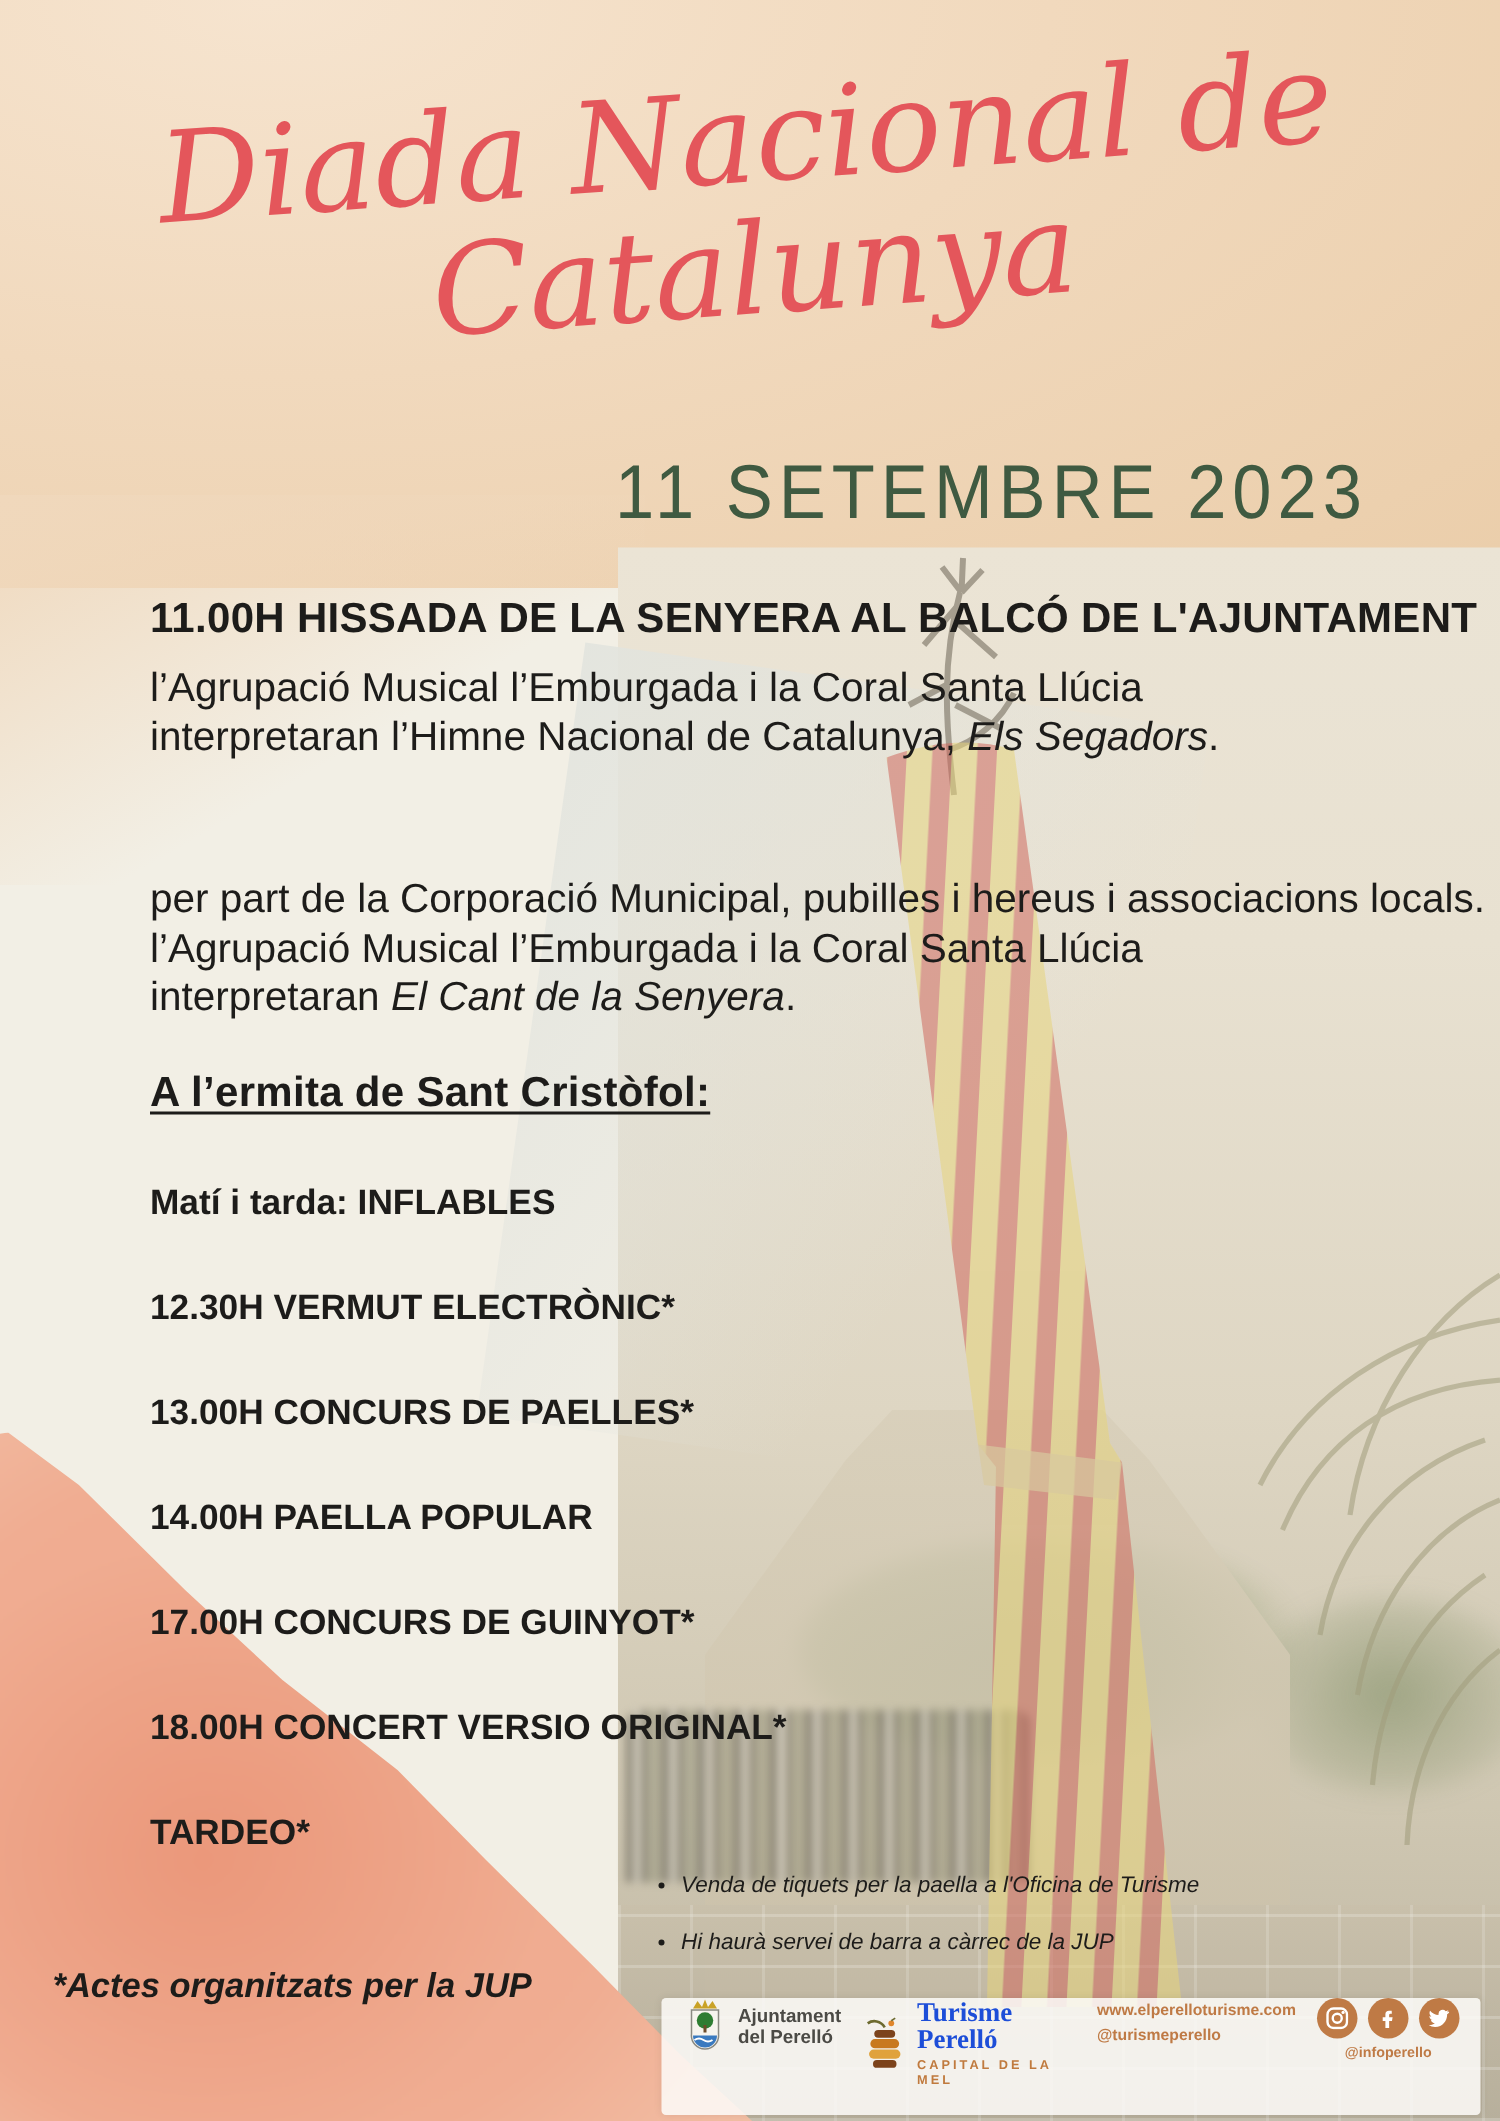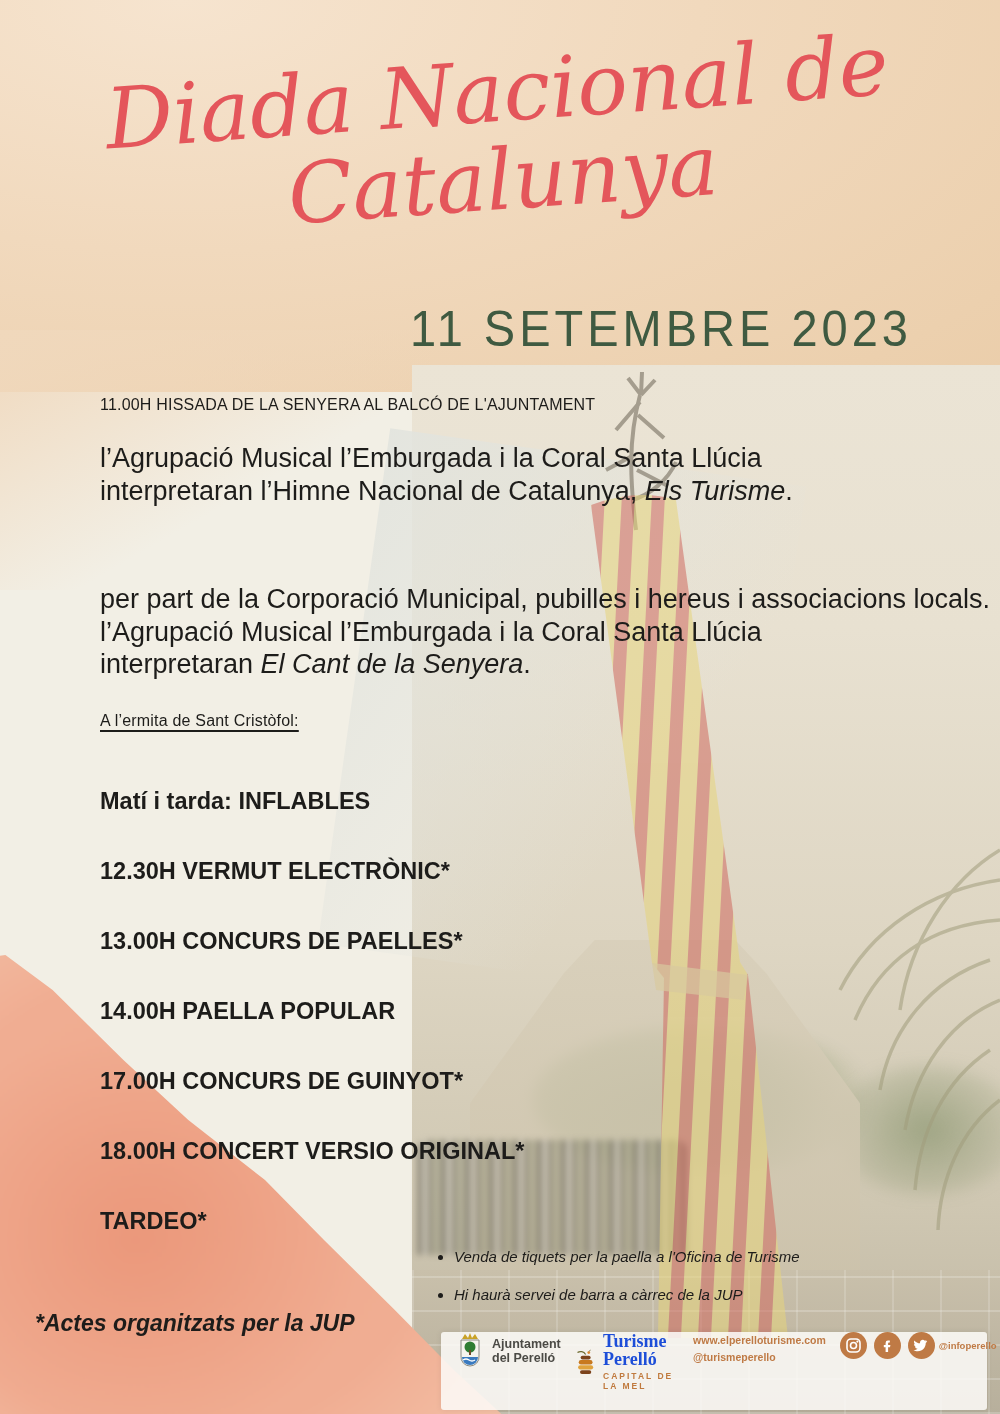--- a/index.html
+++ b/index.html
@@ -73,42 +73,42 @@
     color:#e4565b;line-height:1.05;
   }
   .title .t1{font-size:84px;}
   .title .t2{font-size:84px;}
   .date{
     position:absolute;right:88px;top:298px;
     font-size:47px;letter-spacing:4px;color:#3f5a41;
     transform:scaleY(1.08);transform-origin:top right;white-space:nowrap;
   }
   .txt{position:absolute;left:100px;white-space:nowrap;}
-  .h{font-size:16px;font-weight:normal;letter-spacing:.2px;}
+  .h{font-size:28px;font-weight:bold;letter-spacing:.2px;}
   .b{font-size:27px;}
   .i{font-style:italic;}
   .u{text-decoration:underline;text-underline-offset:4px;text-decoration-thickness:2px;}
   .list{position:absolute;left:100px;top:766px;}
   .list div{height:70px;line-height:70px;font-size:23.5px;font-weight:bold;white-space:nowrap;}
   .bullets{position:absolute;left:432px;top:1238px;margin:0;padding-left:22px;}
   .bullets li{font-size:15px;font-weight:normal;font-style:italic;line-height:38px;white-space:nowrap;}
   .footnote{position:absolute;left:35px;top:1310px;font-size:23px;font-weight:bold;font-style:italic;}
   
   .bar{
     position:absolute;left:441px;top:1332px;width:546px;height:78px;border-radius:3px;
     background:rgba(253,252,249,.85);box-shadow:0 0 6px rgba(0,0,0,.08);
     display:flex;align-items:flex-start;padding:0 14px;box-sizing:border-box;gap:14px;
   }
   .aj{display:flex;align-items:center;gap:7px;}
   .aj-name{font-size:12.5px;font-weight:bold;color:#4b4a45;line-height:1.15;}
   .tu{display:flex;align-items:center;gap:7px;}
   .tu-name{font-family:"Liberation Serif",serif;font-size:18px;font-weight:bold;color:#1d4ed8;line-height:1;}
   .tu-tag{font-size:8.5px;font-weight:bold;letter-spacing:2px;color:#c07a3e;margin-top:3px;}
   .contact{font-size:10.5px;font-weight:bold;color:#bf7a45;line-height:1.6;}
-  .social{display:flex;flex-direction:row;align-items:center;gap:4px;margin-left:auto;}
+  .social{display:flex;flex-direction:column;align-items:center;gap:4px;margin-left:auto;}
   .social-row{display:flex;gap:7px;}
   .sc{width:27px;height:27px;border-radius:50%;background:#bf7a45;display:flex;align-items:center;justify-content:center;}
   .social-handle{font-size:9.5px;font-weight:bold;color:#bf7a45;}
 </style>
 </head>
 <body>
 
 <div class="page">
 
   <div class="bg-top"></div>
@@ -165,21 +165,21 @@
   <div class="blob"></div>
 
   <div class="title">
     <div class="t1">Diada Nacional de</div>
     <div class="t2">Catalunya</div>
   </div>
   <div class="date">11 SETEMBRE 2023</div>
 
   <div class="txt h" style="top:396px">11.00H HISSADA DE LA SENYERA AL BALCÓ DE L'AJUNTAMENT</div>
   <div class="txt b" style="top:443px">l’Agrupació Musical l’Emburgada i la Coral Santa Llúcia</div>
-  <div class="txt b" style="top:476px"><span> interpretaran l’Himne Nacional de Catalunya, </span><span class="i">Els Turisme</span><span>.</span></div>
+  <div class="txt b" style="top:476px"><span> interpretaran l’Himne Nacional de Catalunya, </span><span class="i">Els Segadors</span><span>.</span></div>
 
   <div class="txt b" style="top:584px">per part de la Corporació Municipal, pubilles i hereus i associacions locals.</div>
   <div class="txt b" style="top:617px">l’Agrupació Musical l’Emburgada i la Coral Santa Llúcia</div>
   <div class="txt b" style="top:649px"><span>interpretaran </span><span class="i">El Cant de la Senyera</span><span>.</span></div>
 
   <div class="txt h u" style="top:712px">A l’ermita de Sant Cristòfol:</div>
 
   <div class="list">
     <div>Matí i tarda: INFLABLES</div>
     <div>12.30H VERMUT ELECTRÒNIC*</div>

